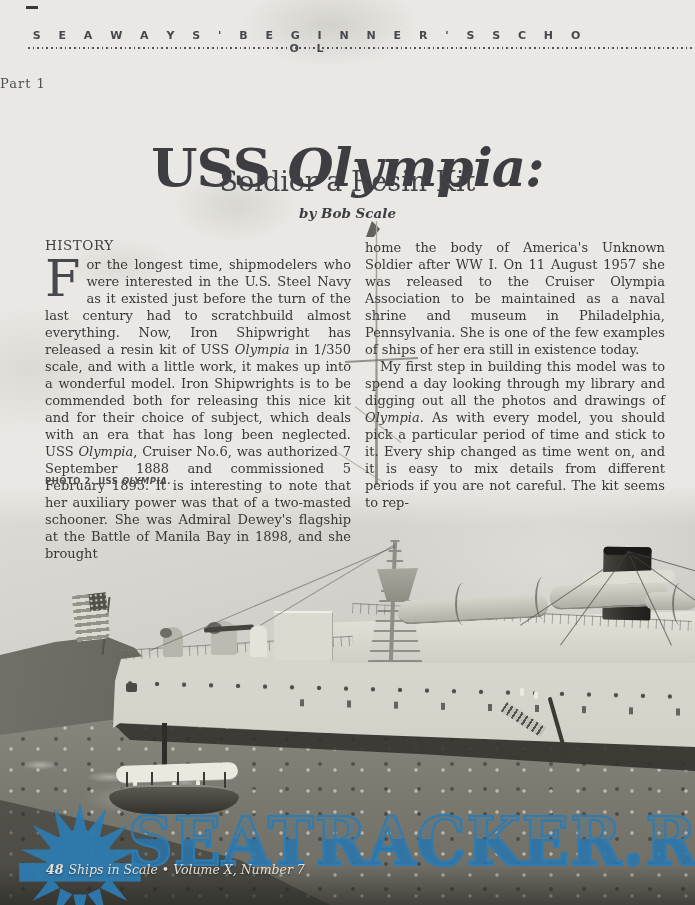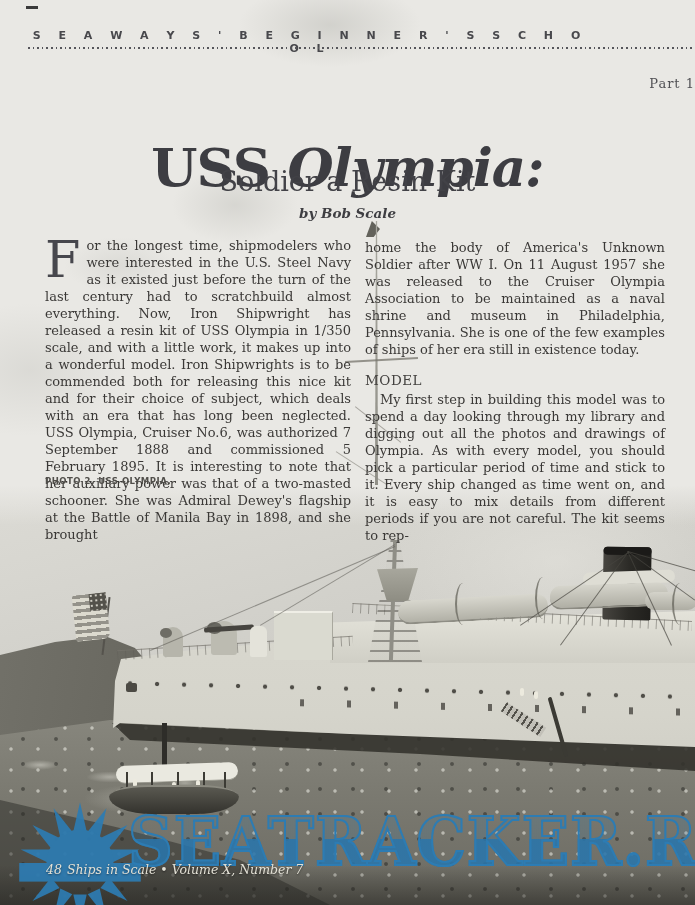--- a/index.html
+++ b/index.html
@@ -14,36 +14,36 @@
   .abs{position:absolute;}
   .line{position:absolute;transform-origin:0 0;}
 
   
   .scan-dash{left:26px;top:6px;width:12px;height:3px;background:#3a3a3a;}
   .school{left:30px;top:29px;width:560px;text-align:center;
     font-family:"DejaVu Sans",sans-serif;font-weight:bold;font-size:11px;
     letter-spacing:7px;color:#48484c;}
   .dotted-rule{left:28px;right:2px;top:47px;height:2px;
     background:repeating-linear-gradient(to right,#55555a 0 1.6px,transparent 1.6px 4.6px);}
-  .part{left:0;top:76px;width:695px;text-align:right;font-size:13px;
+  .part{left:0;top:76px;width:695px;text-align:left;font-size:13px;
     letter-spacing:1px;color:#515155;}
   .title{left:0;top:100px;width:695px;text-align:center;font-size:53px;
     color:#3d3d42;letter-spacing:-1px;}
   .title .it{font-style:italic;}
   .subtitle{left:0;top:166px;width:695px;text-align:center;font-size:27px;color:#424247;}
   .byline{left:0;top:205px;width:695px;text-align:center;font-size:13.5px;
     font-style:italic;font-weight:bold;color:#3e3e42;}
 
   
   .cols{left:45px;top:237px;width:620px;display:flex;gap:14px;z-index:2;}
   .col{width:306px;font-size:13px;line-height:17px;text-align:justify;color:#3a3836;}
   .col.right{width:300px;}
   .sec-head{font-size:13.5px;letter-spacing:.5px;color:#444240;margin:0 0 2px 0;font-weight:normal;}
   .dropcap{float:left;font-size:51px;line-height:41px;padding:2px 6px 0 0;color:#47474d;}
-  .seg-i{}
+  .seg-i{font-style:italic;}
   .model-head{margin-top:14px;}
   .indent{text-indent:15px;}
   .caption{left:45px;top:476px;font-family:"DejaVu Sans",sans-serif;font-weight:bold;
     font-size:8.5px;letter-spacing:.5px;color:#514f4b;z-index:2;}
 
   
   .mast-upper{left:375px;top:221px;width:3px;height:267px;z-index:1;
     background:linear-gradient(#a9a8a0,#8f8e86);
     clip-path:polygon(30% 0,70% 0,100% 100%,0 100%);}
   .mast-pennant{left:366px;top:221px;width:14px;height:16px;background:#63625b;z-index:1;
@@ -168,46 +168,46 @@
   .watermark{left:18px;top:797px;width:677px;height:108px;z-index:3;}
   .wm-sun{position:absolute;left:0;top:4px;width:124px;height:124px;opacity:.92;}
   .wm-text{position:absolute;left:110px;top:4px;font-family:"DejaVu Serif",serif;
     font-weight:bold;font-size:62px;letter-spacing:1px;white-space:nowrap;
     transform:scaleY(1.1);transform-origin:top left;
     -webkit-text-stroke:2px #2d7cb3;color:transparent;
     background:linear-gradient(180deg,rgba(45,124,179,.16) 0 47%,rgba(41,117,171,.88) 47% 100%);
     -webkit-background-clip:text;background-clip:text;}
   .footer{left:46px;top:862px;z-index:4;font-style:italic;font-size:12.5px;color:#e3e1d6;
     text-shadow:0 1px 2px rgba(0,0,0,.45);}
-  .footer .pg{font-weight:normal;margin-right:5px;}
+  .footer .pg{font-weight:bold;margin-right:5px;}
 </style>
 </head>
 <body>
 
 <div class="abs scan-dash"></div>
 <div class="abs school">S E A W A Y S '   B E G I N N E R ' S   S C H O O L</div>
 <div class="abs dotted-rule"></div>
 <div class="abs part">Part 1</div>
 <h1 class="abs title"><span>USS </span><span class="it">Olympia:</span></h1>
 <div class="abs subtitle">Soldier a Resin Kit</div>
 <div class="abs byline">by Bob Scale</div>
 
 <div class="abs mast-pennant"></div>
 <div class="abs mast-upper"></div>
 <div class="abs mast-yard"></div>
 <div class="abs stay-a"></div>
 <div class="abs stay-b"></div>
 
 <div class="abs cols">
   <div class="col">
+    <h2 class="sec-head">HISTORY</h2>
     <p style="margin:0"><span class="dropcap">F</span><span><span>or the longest time, shipmodelers who were interested in the U.S. Steel Navy as it existed just before the turn of the last century had to scratchbuild almost everything. Now, Iron Shipwright has released a resin kit of USS </span><span class="seg-i">Olympia</span><span> in 1/350 scale, and with a little work, it makes up into a wonderful model. Iron Shipwrights is to be commended both for releasing this nice kit and for their choice of subject, which deals with an era that has long been neglected. USS </span><span class="seg-i">Olympia</span><span>, Cruiser No.6, was authorized 7 September 1888 and commissioned 5 February 1895. It is interesting to note that her auxiliary power was that of a two-masted schooner. She was Admiral Dewey's flagship at the Battle of Manila Bay in 1898, and she brought</span></span></p>
   </div>
   <div class="col right">
     <p style="margin:2px 0 0 0"><span>home the body of America's Unknown Soldier after WW I. On 11 August 1957 she was released to the Cruiser Olympia Association to be maintained as a naval shrine and museum in Philadelphia, Pennsylvania. She is one of the few examples of ships of her era still in existence today.</span></p>
-    <h2 class="sec-head model-head">MODEL</h2>
     <p class="indent" style="margin:0"><span>My first step in building this model was to spend a day looking through my library and digging out all the photos and drawings of </span><span class="seg-i">Olympia</span><span>. As with every model, you should pick a particular period of time and stick to it. Every ship changed as time went on, and it is easy to mix details from different periods if you are not careful. The kit seems to rep-</span></p>
   </div>
 </div>
 <div class="abs caption"><span>PHOTO 2. USS </span><span class="seg-i">OLYMPIA.</span></div>
 
 <div class="abs photo">
   <div class="abs hill"></div>
   <div class="abs water"></div>
   <div class="abs water-dark"></div>
   <div class="abs foam"></div>

